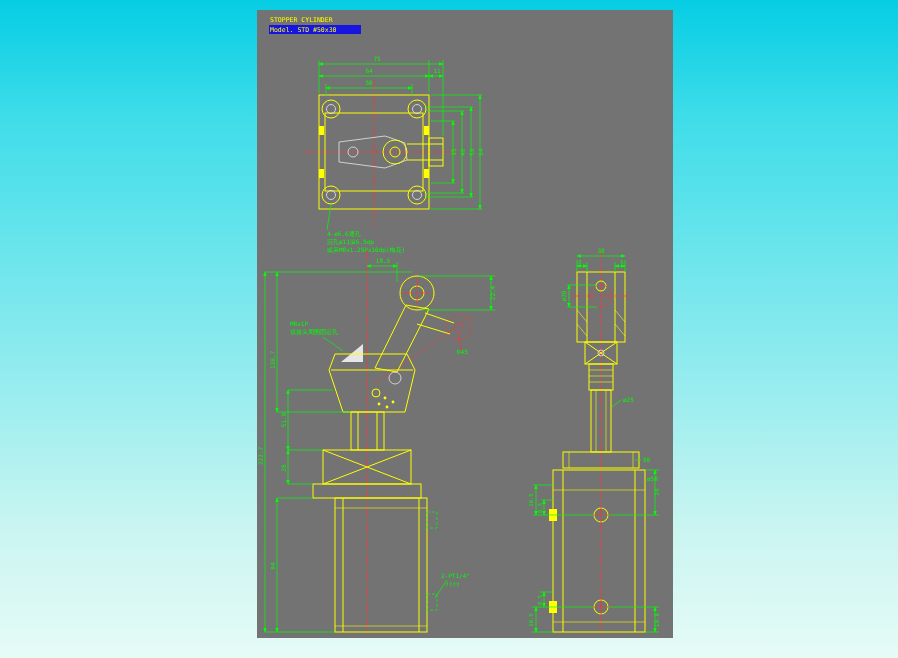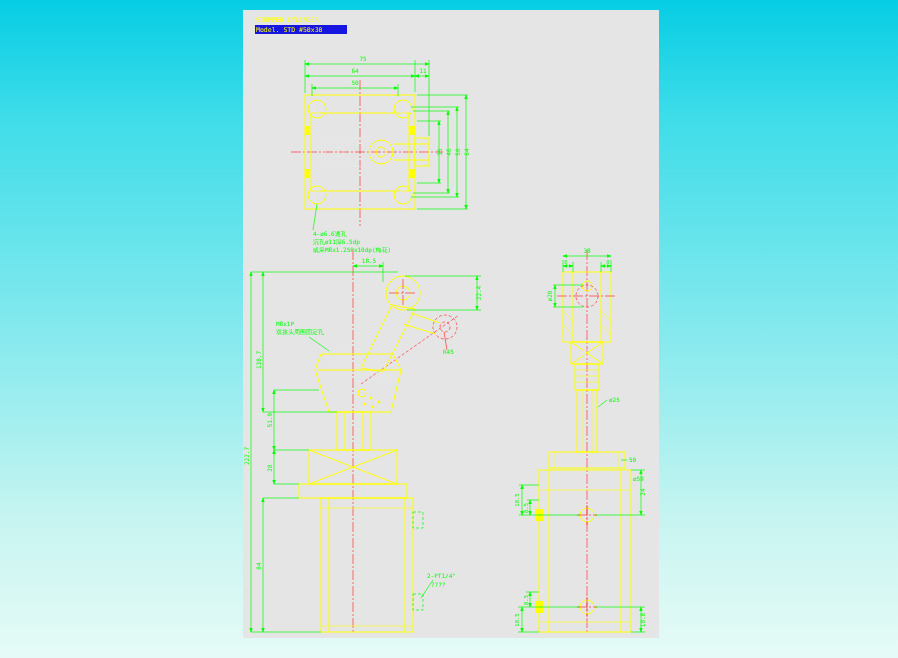--- a/index.html
+++ b/index.html
@@ -2,22 +2,22 @@
 <html><head>
 <meta charset="utf-8">
 <style>
   html,body{margin:0;padding:0;}
   body{
     width:898px;height:658px;overflow:hidden;position:relative;
     background:linear-gradient(to bottom,#06cde4 0%,#3fdde9 18%,#8febee 55%,#c9f5f1 80%,#e6fbf7 100%);
     font-family:"DejaVu Sans Mono",monospace;
   }
   .canvas{
-    position:absolute;left:243px;top:10px;width:416px;height:628px;
-    background:#e5e5e5;
+    position:absolute;left:257px;top:10px;width:416px;height:628px;
+    background:#737373;
   }
   svg{display:block;}
   .geo{stroke:#ffff00;stroke-width:1;fill:none;}
   .geot{stroke:#ffff00;stroke-width:.6;fill:none;}
   .geo2{stroke:#e8e8e8;stroke-width:.8;fill:none;}
   .cl{stroke:#ff3232;stroke-width:.7;fill:none;stroke-dasharray:10 2 2 2;}
   .cld{stroke:#ff3232;stroke-width:.7;fill:none;stroke-dasharray:3 2;}
   .cls{stroke:#ff3232;stroke-width:.7;fill:none;}
   .dl{stroke:#00ff00;stroke-width:.7;fill:none;}
   .dashg{stroke:#00ff00;stroke-width:.7;fill:none;stroke-dasharray:3 2;}

